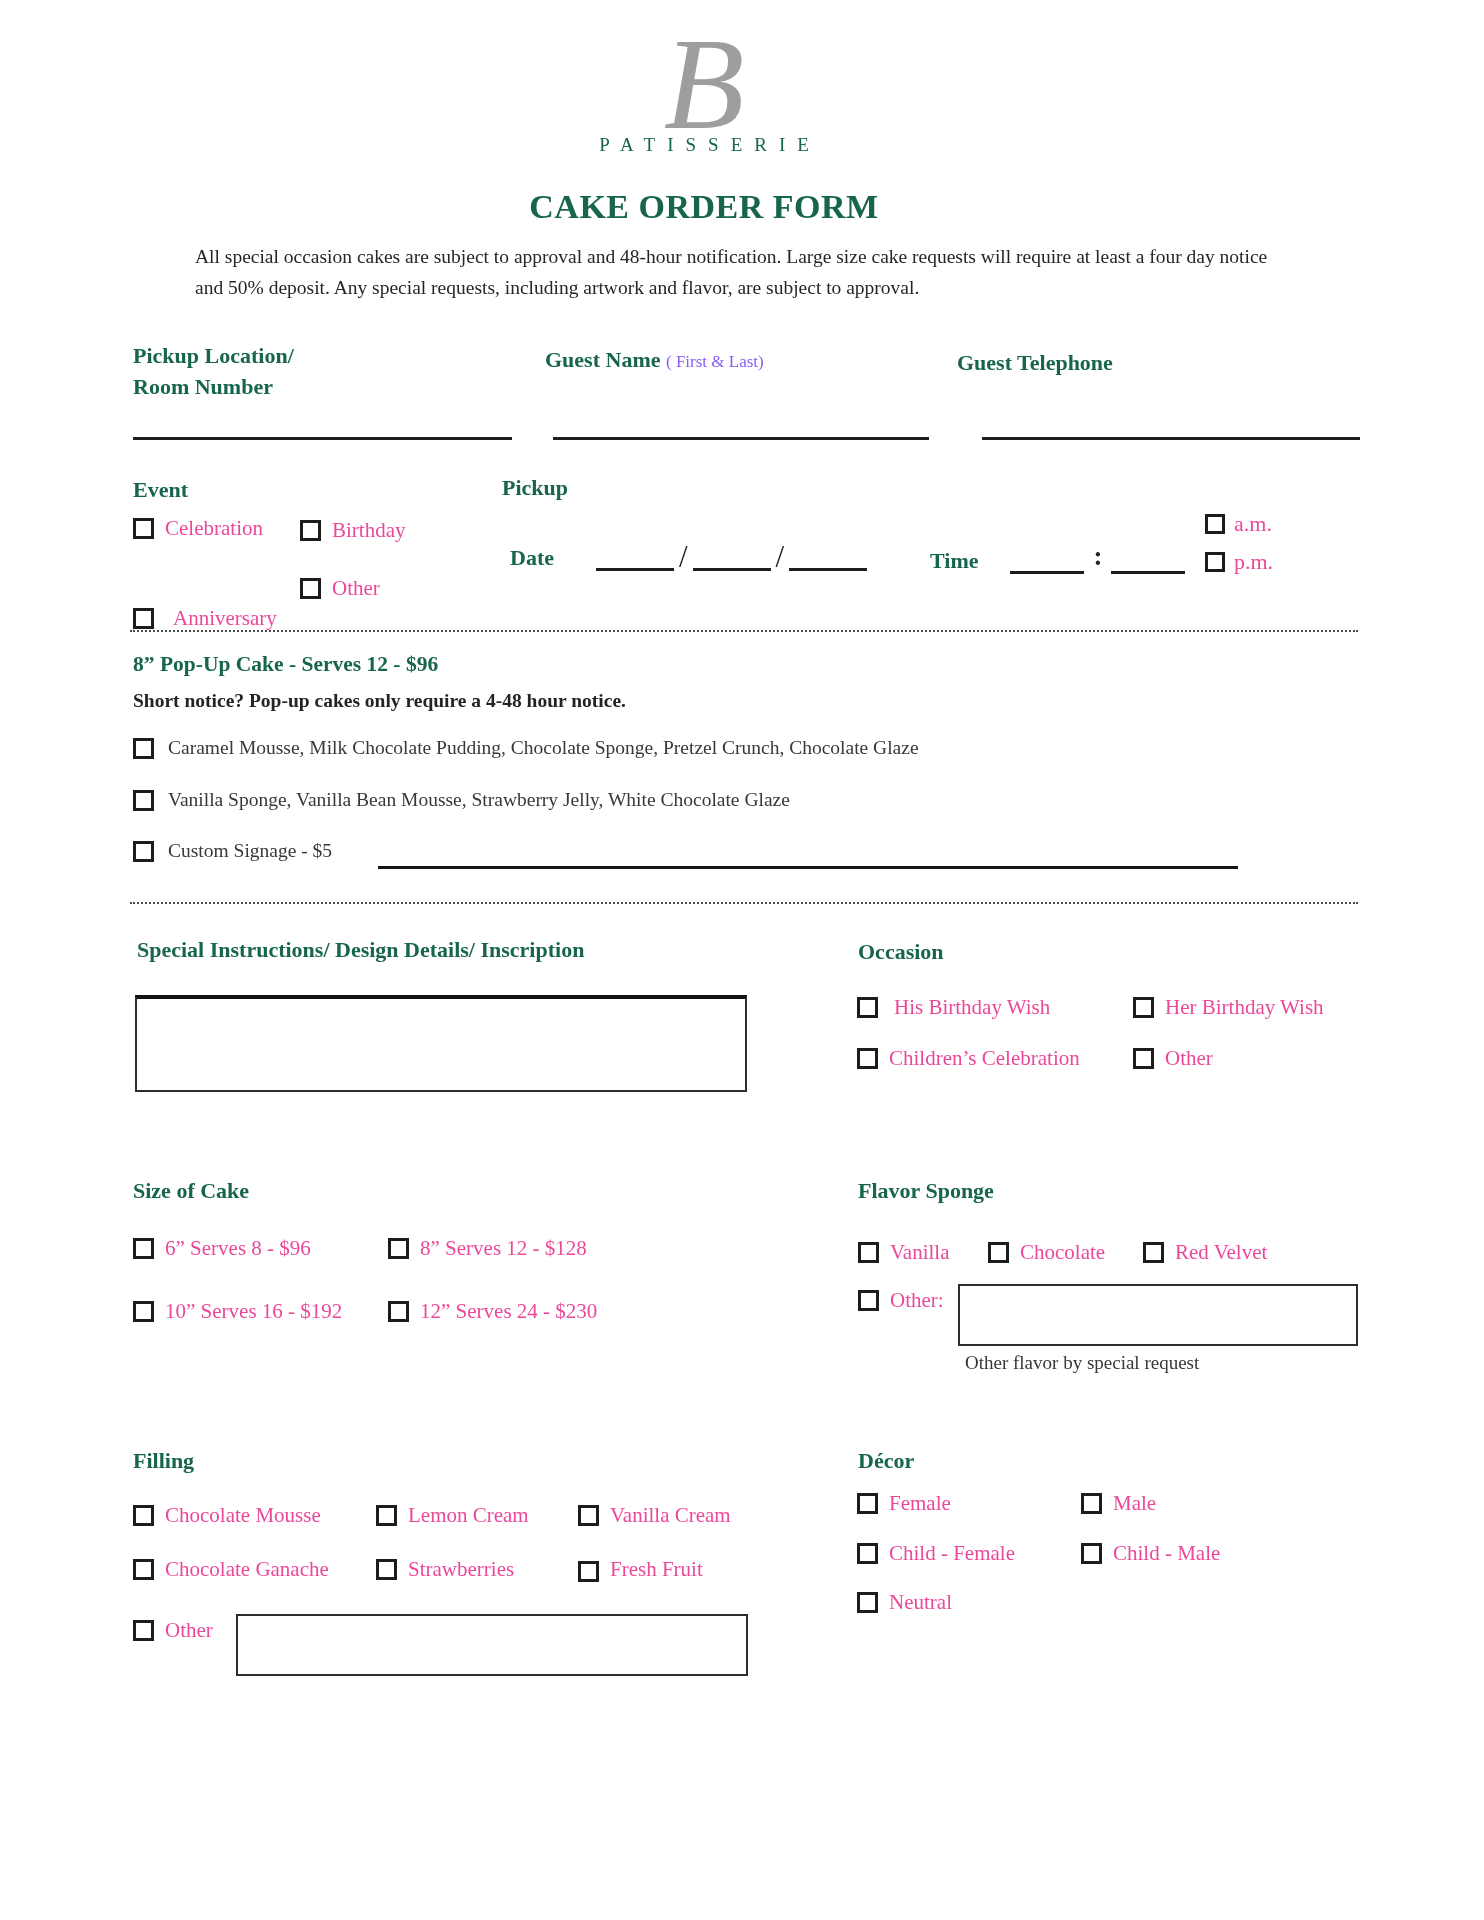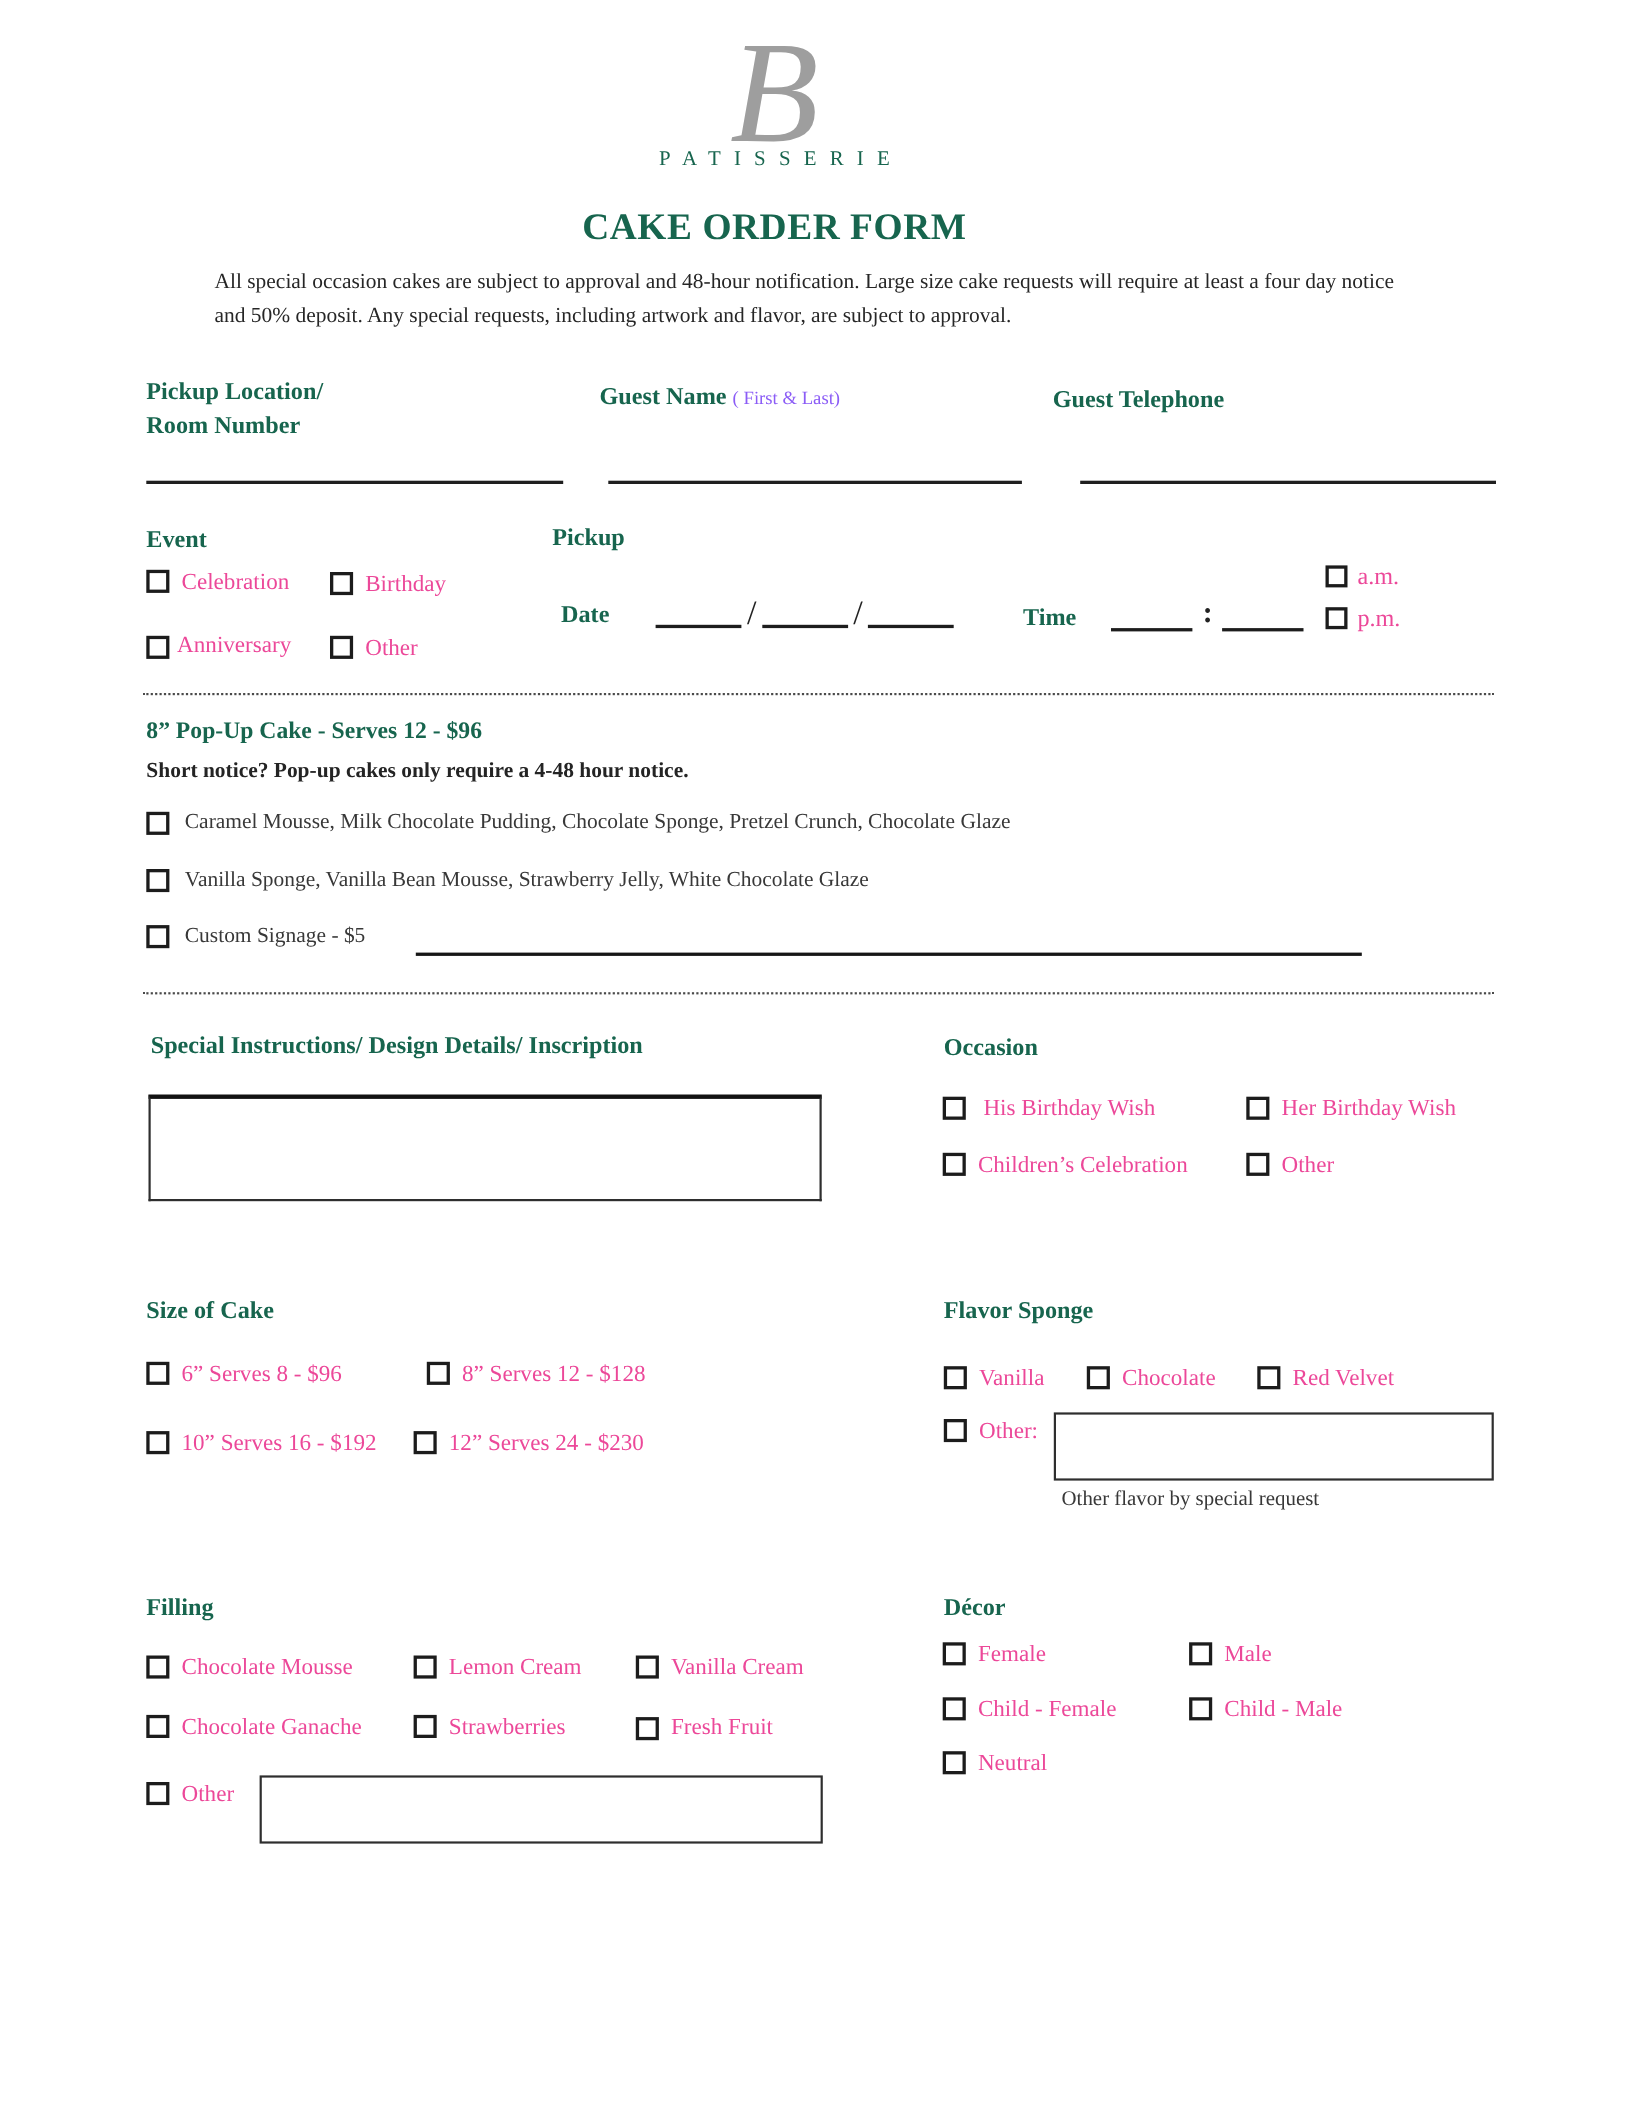--- a/index.html
+++ b/index.html
@@ -78,21 +78,21 @@
 
   <div class="abs sec-head green" style="left:133px; top:477px;">Event</div>
   <div class="abs cb-row" style="left:133px; top:516px;">
     <span class="cb"></span>
     <span class="cb-label">Celebration</span>
   </div>
   <div class="abs cb-row" style="left:300px; top:518px;">
     <span class="cb"></span>
     <span class="cb-label">Birthday</span>
   </div>
-  <div class="abs cb-row" style="left:133px; top:574px; gap:7px;align-items:flex-end;">
+  <div class="abs cb-row" style="left:133px; top:606px; gap:19px;">
     <span class="cb"></span>
     <span class="cb-label">Anniversary</span>
   </div>
   <div class="abs cb-row" style="left:300px; top:576px;">
     <span class="cb"></span>
     <span class="cb-label">Other</span>
   </div>
 
   <div class="abs sec-head green" style="left:502px; top:475px;">Pickup</div>
   <div class="abs date-row" style="left:510px; top:543px;">
@@ -165,21 +165,21 @@
     <span class="cb-label">6” Serves 8 - $96</span>
   </div>
   <div class="abs cb-row" style="left:388px; top:1236px;">
     <span class="cb"></span>
     <span class="cb-label">8” Serves 12 - $128</span>
   </div>
   <div class="abs cb-row" style="left:133px; top:1299px;">
     <span class="cb"></span>
     <span class="cb-label">10” Serves 16 - $192</span>
   </div>
-  <div class="abs cb-row" style="left:376px; top:1299px;">
+  <div class="abs cb-row" style="left:388px; top:1299px;">
     <span class="cb"></span>
     <span class="cb-label">12” Serves 24 - $230</span>
   </div>
 
   <div class="abs sec-head green" style="left:858px; top:1178px;">Flavor Sponge</div>
   <div class="abs cb-row" style="left:858px; top:1240px;">
     <span class="cb"></span>
     <span class="cb-label">Vanilla</span>
   </div>
   <div class="abs cb-row" style="left:988px; top:1240px;">

